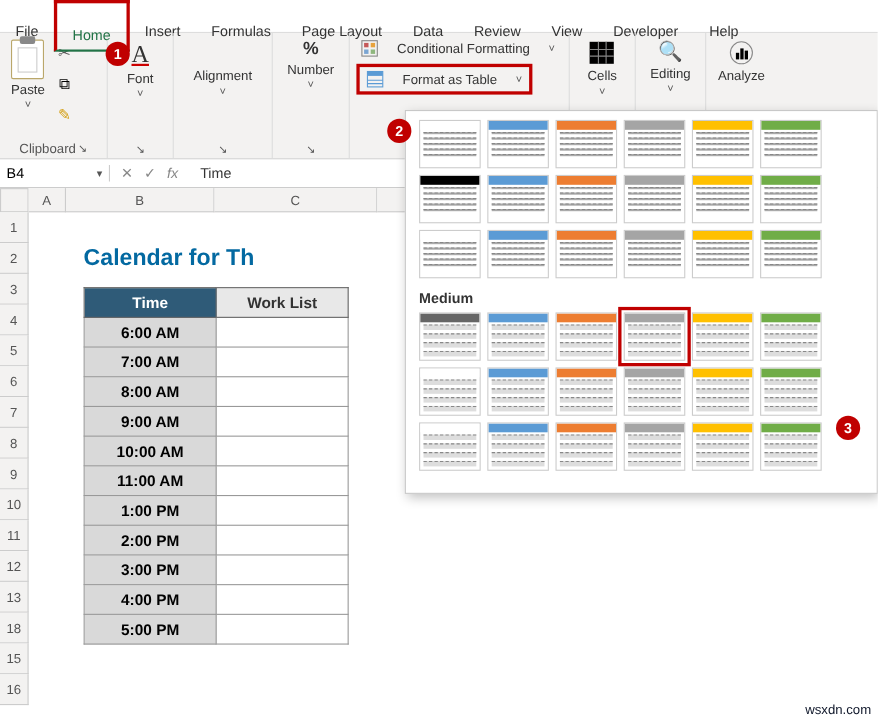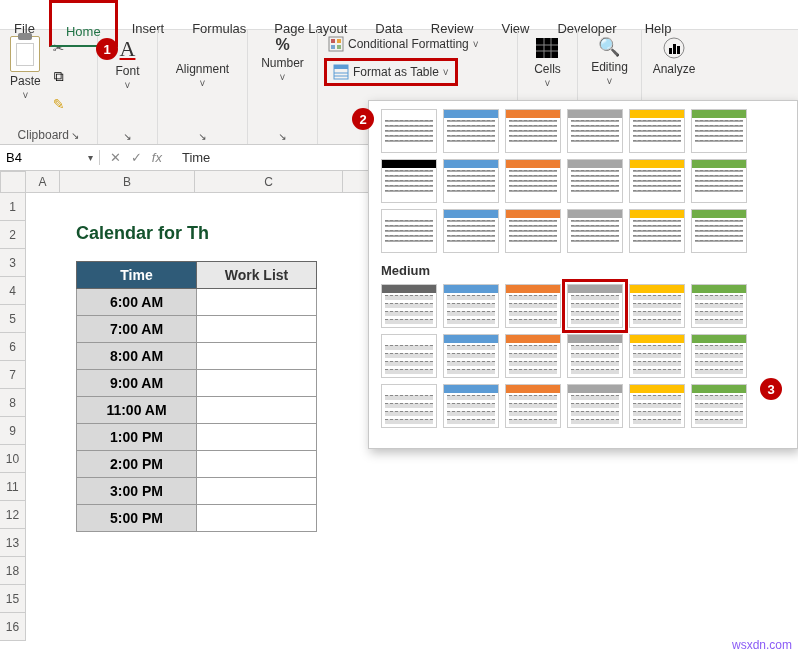--- a/index.html
+++ b/index.html
@@ -15,21 +15,21 @@
 
 
 .ribbon-body { display: flex; height: 115px; background: #f3f2f1; border-bottom: 1px solid #ccc; }
 .ribbon-group { display: flex; flex-direction: column; justify-content: space-between; border-right: 1px solid #ddd; padding: 4px 6px 2px 6px; }
 .ribbon-group .label { text-align: center; font-size: 12px; color: #555; display:flex; justify-content:center; gap:2px; align-items:center;}
 .ribbon-group .content { display: flex; flex-direction: row; gap: 4px; align-items:flex-start;}
 .bigbtn { display:flex; flex-direction:column; align-items:center; gap:2px; padding:2px 4px; font-size:12px; color:#333; }
 .iconbtn { width:20px; height:20px; display:flex; align-items:center; justify-content:center; font-size:14px;}
 .caretOnly { font-size:10px; color:#555; }
 
-.styles-group .style-btn { display:flex; align-items:center; gap:4px; font-size:12px; color:#333; padding:2px 4px; }
+.styles-group .style-btn { display:flex; align-items:center; gap:17px; font-size:12px; color:#333; padding:2px 4px; }
 .mini-icon { width:16px; height:16px; display:inline-block; }
 
 
 .fat-dropdown { position:absolute; left:368px; top:100px; width:430px; background:#fff; border:1px solid #c8c8c8; box-shadow: 2px 4px 10px rgba(0,0,0,.25); padding:8px 0 10px 12px; z-index:20;}
 .fat-dropdown .section-title { font-weight:600; font-size:13px; color:#333; margin: 6px 0 6px 0;}
 .swatch-grid { display:flex; flex-wrap:wrap; gap:6px; margin-bottom:10px;}
 .swatch { width:56px; height:44px; border:1px solid #ccc; position:relative; background:#fff; overflow:hidden; cursor:pointer;}
 .swatch .hdr { height:8px; width:100%; }
 .swatch .rows { position:absolute; top:10px; left:3px; right:3px; display:flex; flex-direction:column; gap:3px;}
 .swatch .rows .r { height:2px; background:#aaa; border-top:1px dashed #888; border-bottom:none;}
@@ -43,29 +43,29 @@
 .fb-val { padding:0 10px; color:#333; }
 
 
 .grid-wrap { display:flex; }
 .corner { width:26px; height:22px; border:1px solid #ccc; background:#f3f2f1;}
 .col-headers { display:flex;}
 .col-headers .ch { height:22px; border-right:1px solid #ccc; border-bottom:1px solid #ccc; background:#f3f2f1; font-size:12px; color:#555; display:flex; align-items:center; justify-content:center;}
 .row-headers { display:flex; flex-direction:column;}
 .row-headers .rh { width:26px; height:28px; border-right:1px solid #ccc; border-bottom:1px solid #ccc; background:#f3f2f1; font-size:12px; color:#555; display:flex; align-items:center; justify-content:center;}
 .cells { position:relative;}
-.sheet-title { position:absolute; left:50px; top:30px; font-size:18px; font-weight:bold; color:#14532d;}
+.sheet-title { position:absolute; left:50px; top:30px; font-size:21px; font-weight:bold; color:#0369a1;}
 .data-table { position:absolute; left:50px; top:68px; border-collapse:collapse;}
 .data-table th { background:#2f5b78; color:#fff; font-weight:bold; font-size:14px; border:1px solid #666; padding:5px 10px; }
 .data-table td { background:#d9d9d9; border:1px solid #999; font-size:14px; font-weight:bold; text-align:center; padding:4px 10px; height:27px;margin-left:16px;}
 .data-table th:first-child, .data-table td:first-child { width:120px;}
 .data-table th:nth-child(2), .data-table td:nth-child(2) { width:120px; background:#fff;}
 .data-table th:nth-child(2){ background:#e8e8e8; color:#333;}
 
-.watermark { position:absolute; right:6px; bottom:4px; font-size:12px; color:#8b5cf6; z-index:100;}
+.watermark { position:absolute; right:6px; bottom:4px; font-size:12px; color:#0f172a; z-index:100;}
 
 .paste-icon { width:30px; height:36px; border:1px solid #baa76a; background:#fff; position:relative; border-radius:2px;}
 .paste-icon::before { content:''; position:absolute; top:-4px; left:7px; width:14px; height:7px; background:#888; border-radius:2px;}
 .paste-icon::after { content:''; position:absolute; top:6px; left:5px; right:5px; bottom:5px; border:1px solid #ccc; background:#fff;}
 
 .font-icon { font-size:22px; font-family: 'Times New Roman', serif; text-decoration: underline; text-decoration-color:#c00; }
 .num-icon { font-size:16px; font-weight:bold; }
 .edit-icon { font-size:18px; }
 
 .cut-icon { color:#555;}
@@ -287,33 +287,41 @@
           </tr>
           <tr>
             <td>8:00 AM</td>
             <td></td>
           </tr>
           <tr>
             <td>9:00 AM</td>
             <td></td>
           </tr>
           <tr>
+            <td>10:00 AM</td>
+            <td></td>
+          </tr>
+          <tr>
             <td>11:00 AM</td>
             <td></td>
           </tr>
           <tr>
             <td>1:00 PM</td>
             <td></td>
           </tr>
           <tr>
             <td>2:00 PM</td>
             <td></td>
           </tr>
           <tr>
             <td>3:00 PM</td>
+            <td></td>
+          </tr>
+          <tr>
+            <td>4:00 PM</td>
             <td></td>
           </tr>
           <tr>
             <td>5:00 PM</td>
             <td></td>
           </tr>
         </tbody>
     </table>
   </div>
 </div>

